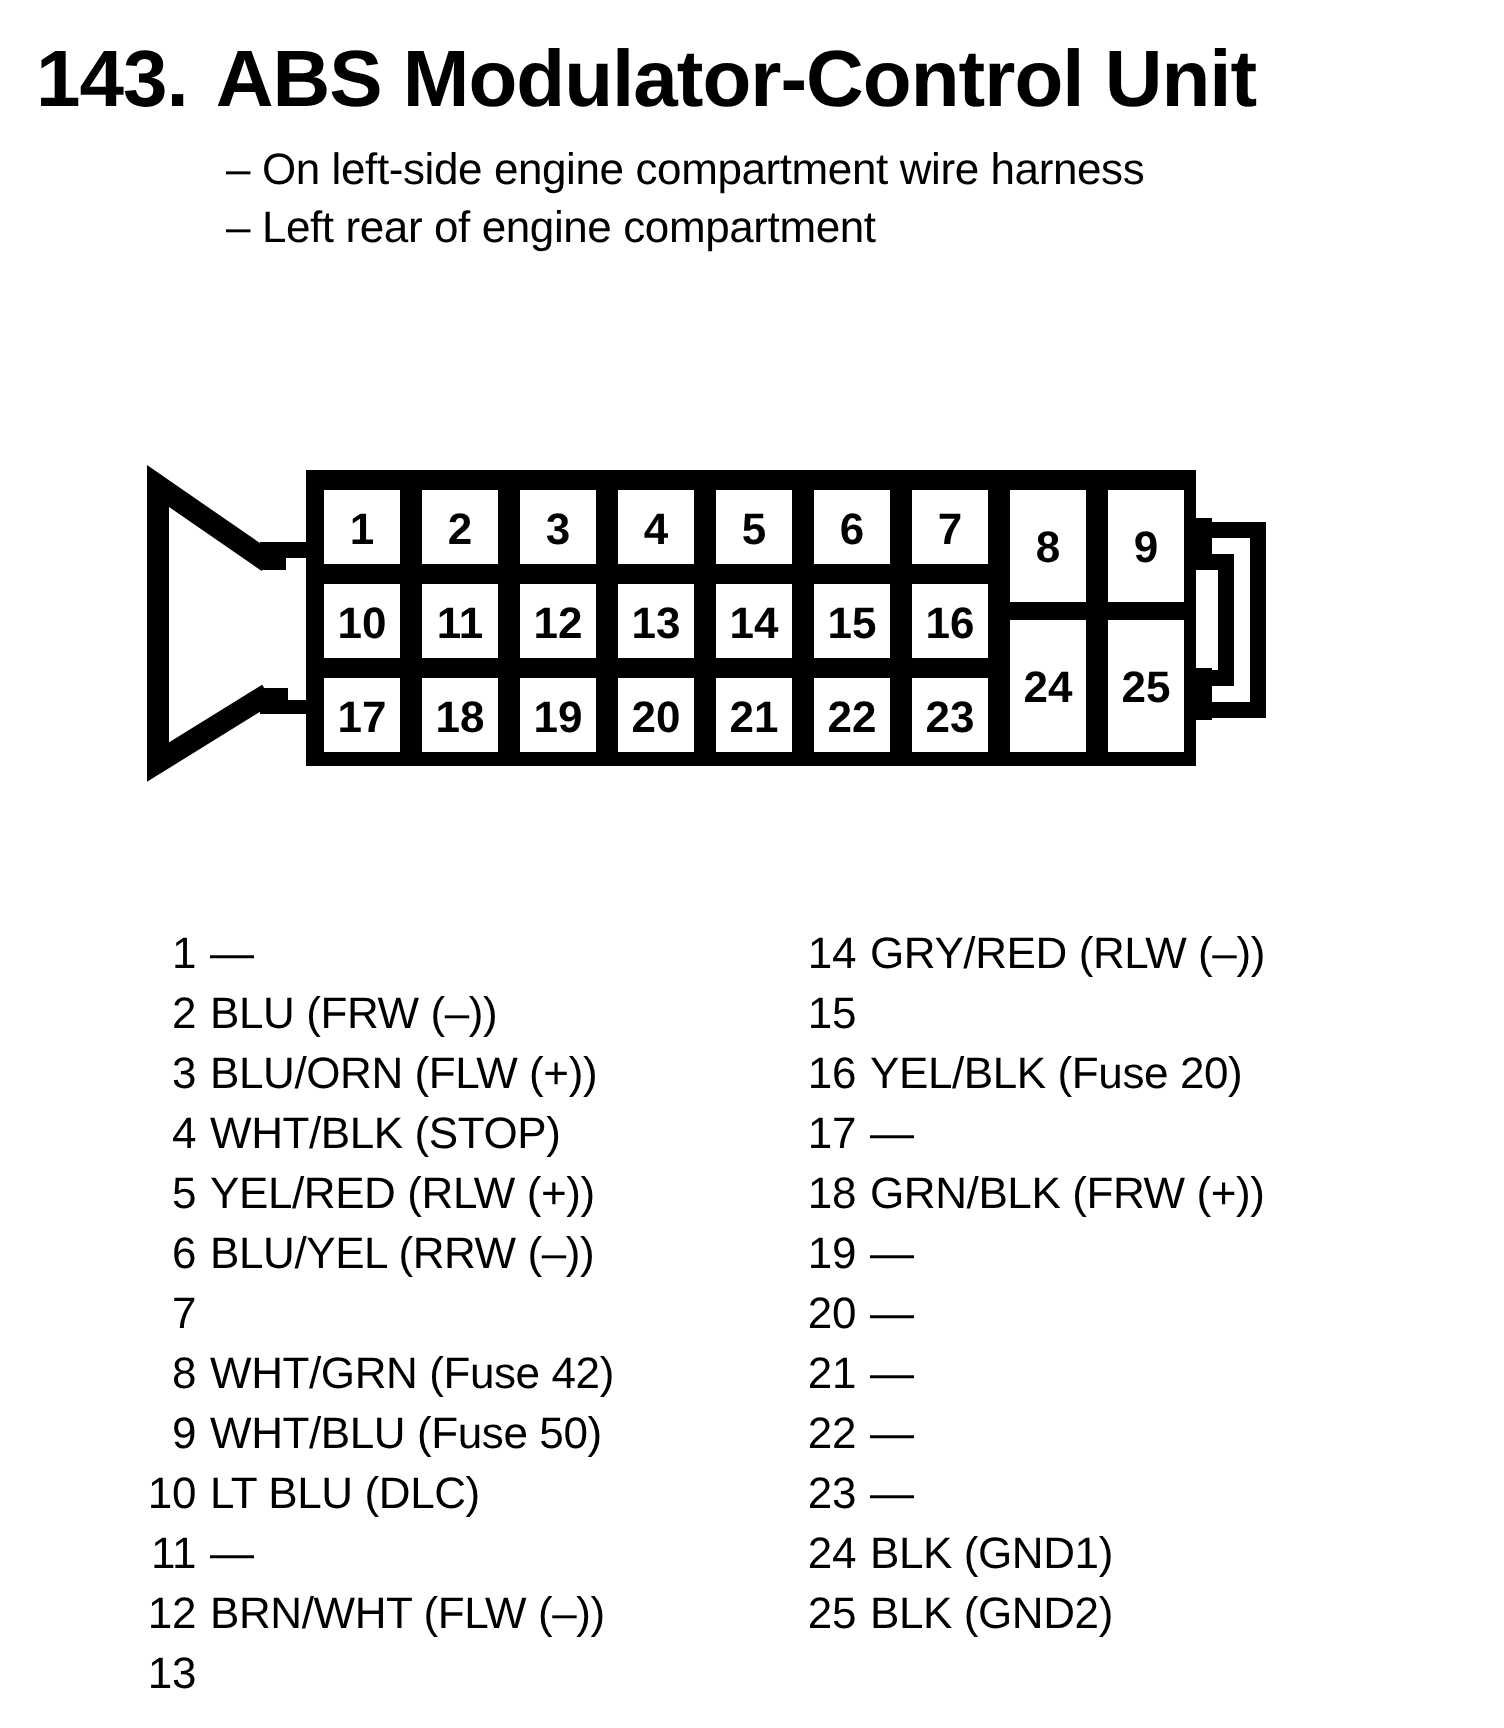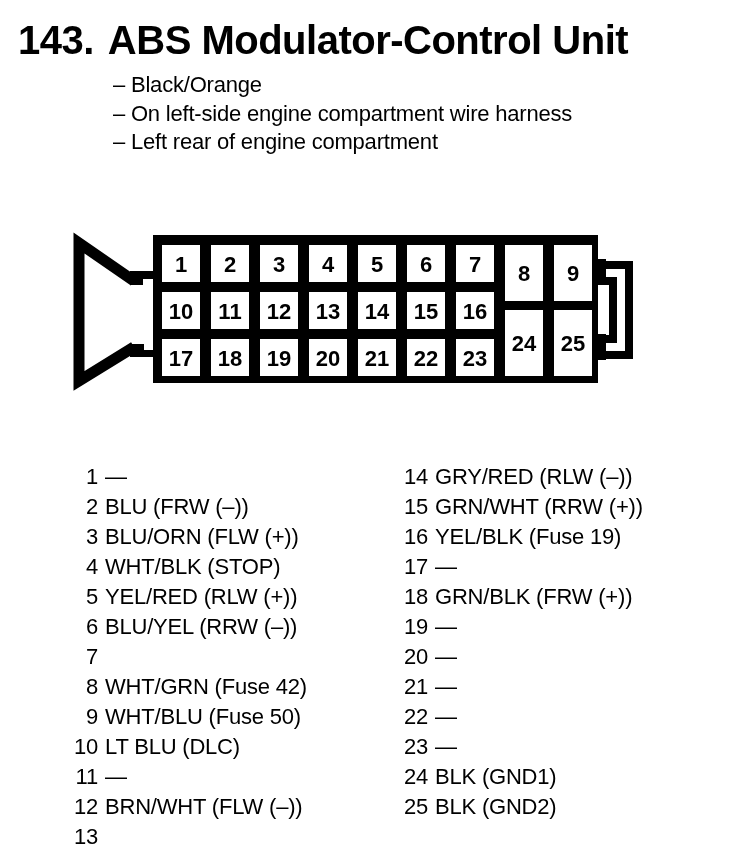--- a/index.html
+++ b/index.html
@@ -45,21 +45,20 @@
 <body>
 
 <div class="page">
 
   <div class="header">
     <span>143.</span>
     <h1>ABS Modulator-Control Unit</h1>
   </div>
 
   <ul class="bullets">
-    <li>– Black/Orange</li>
     <li>– On left-side engine compartment wire harness</li>
     <li>– Left rear of engine compartment</li>
   </ul>
 
   <svg class="diagram" width="752" height="430" viewBox="0 0 752 430" xmlns="http://www.w3.org/2000/svg">
 
     <g>
       <path class="stroke" stroke-width="11" stroke-linejoin="miter" d="M 134 281 L 79 243 L 79 381 L 134 347"></path>
       <polygon fill="#000" points="130,271 155,271 155,279 143,279 143,285 130,285"></polygon>
       <polygon fill="#000" points="130,344 144,344 144,350 155,350 155,357 130,357"></polygon>
@@ -233,25 +232,24 @@
       </div>
   </div>
 
   <div class="pin-col right">
     <div class="pin-row">
         <span class="pin-num">14</span>
         <span class="pin-label">GRY/RED (RLW (–))</span>
       </div>
     <div class="pin-row">
         <span class="pin-num">15</span>
-        <span class="pin-label">GRN/WHT (RRW (+))</span>
       </div>
     <div class="pin-row">
         <span class="pin-num">16</span>
-        <span class="pin-label">YEL/BLK (Fuse 19)</span>
+        <span class="pin-label">YEL/BLK (Fuse 20)</span>
       </div>
     <div class="pin-row">
         <span class="pin-num">17</span>
         <span class="pin-label">—</span>
       </div>
     <div class="pin-row">
         <span class="pin-num">18</span>
         <span class="pin-label">GRN/BLK (FRW (+))</span>
       </div>
     <div class="pin-row">

